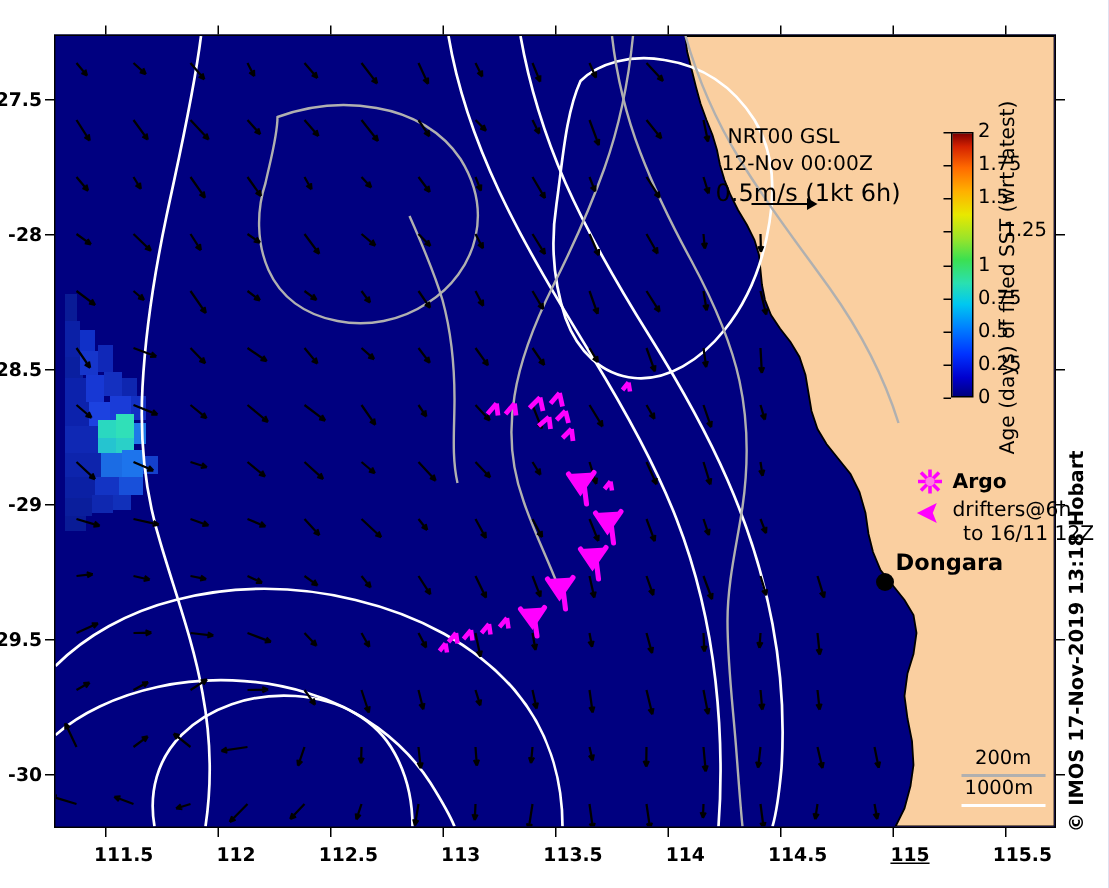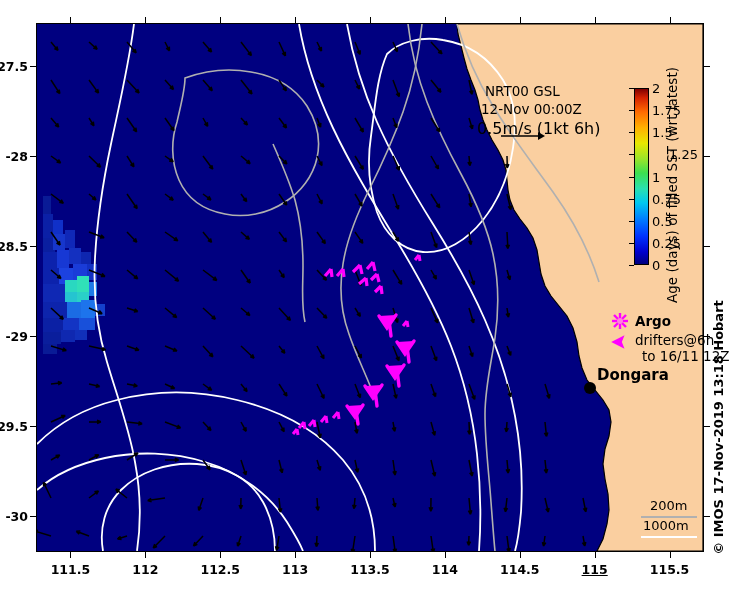--- a/index.html
+++ b/index.html
@@ -11,21 +11,21 @@
   #plot{position:absolute;left:36px;top:23px;width:668px;height:529px;
         background:#000080;overflow:hidden;border:1px solid #000;box-sizing:border-box;}
   #plotsvg{position:absolute;left:0;top:0;}
 
   
   .tick-x{position:absolute;width:1px;height:6px;background:#000;top:552px;}
   .tick-x-top{position:absolute;width:1px;height:6px;background:#000;top:17px;}
   .tick-y{position:absolute;height:1px;width:6px;background:#000;left:30px;}
   .tick-y-right{position:absolute;height:1px;width:6px;background:#000;left:704px;}
   .lbl-x{position:absolute;top:562px;font-size:12.5px;font-weight:bold;color:#000;
-         transform:translateX(-50%);white-space:nowrap;}
+         transform:translateX(-50%);white-space:nowrap;margin-left:12px;}
   .lbl-y{position:absolute;left:28px;font-size:12.5px;font-weight:bold;color:#000;
          transform:translate(-100%,-50%);white-space:nowrap;}
 
   
   .map-text{position:absolute;color:#000;white-space:nowrap;}
   #title-date{font-size:15px;font-weight:bold;left:465px;top:33px;}
   #ann-l1{font-size:13.5px;left:485px;top:83px;}
   #ann-l2{font-size:13.5px;left:481px;top:101px;}
   #ann-l3{font-size:16px;left:477px;top:119px;}
   #dongara{font-size:15px;font-weight:bold;left:597px;top:366px;}

